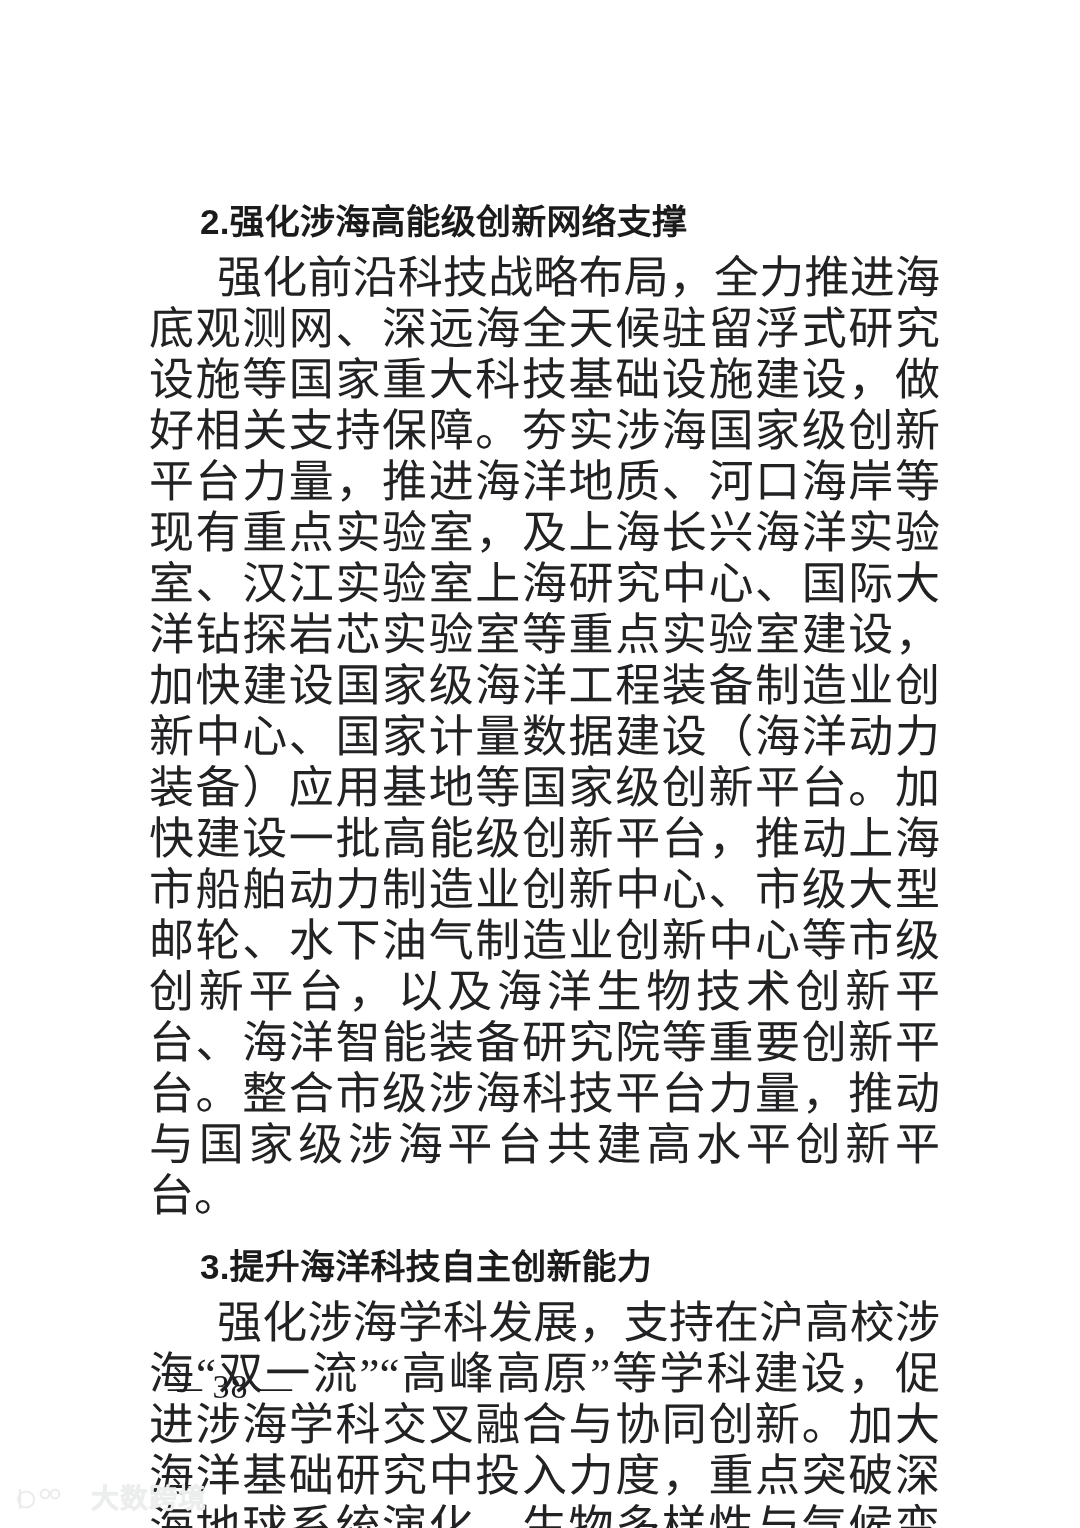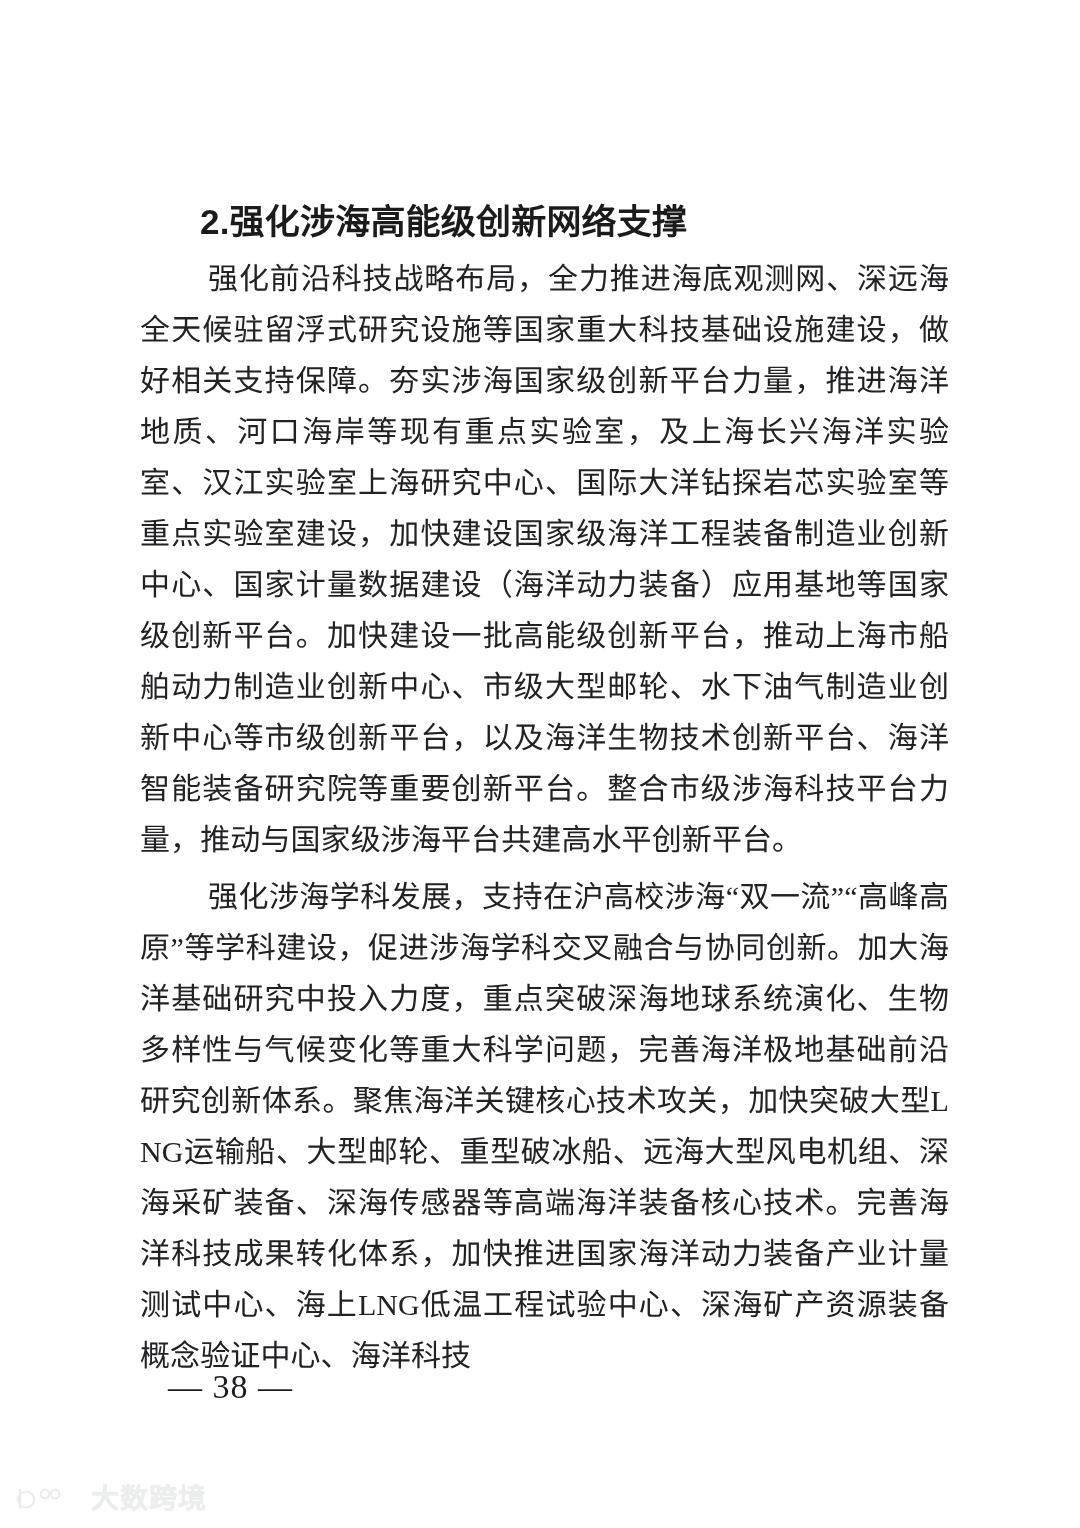--- a/index.html
+++ b/index.html
@@ -38,28 +38,28 @@
     line-height: 51px;
     color: #1b1b1b;
     letter-spacing: 0.2px;
     text-indent: 63px;
     margin: 0;
     white-space: nowrap;
   }
 
   .para {
     font-family: "Liberation Serif", "DejaVu Serif", serif;
-    font-size: 30px;
+    font-size: 45px;
     line-height: 51px;
     color: #222225;
     text-align: justify;
     text-align-last: left;
     text-justify: inter-character;
     text-indent: 68px;
-    margin: 3px;
+    margin: 12px;
     letter-spacing: 0.1px;
     word-break: break-all;
   }
 
   .para-1 { margin-top: 6px; }
   .heading-2 { margin-top: 19px; }
   .para-2 { margin-top: 6px; }
 
   .page-number {
     position: absolute;
@@ -102,20 +102,21 @@
 <body>
 
 <div class="page">
 
   <div class="content">
 
     <h2 class="heading heading-1">2.强化涉海高能级创新网络支撑</h2>
 
     <p class="para para-1">强化前沿科技战略布局，全力推进海底观测网、深远海全天候驻留浮式研究设施等国家重大科技基础设施建设，做好相关支持保障。夯实涉海国家级创新平台力量，推进海洋地质、河口海岸等现有重点实验室，及上海长兴海洋实验室、汉江实验室上海研究中心、国际大洋钻探岩芯实验室等重点实验室建设，加快建设国家级海洋工程装备制造业创新中心、国家计量数据建设（海洋动力装备）应用基地等国家级创新平台。加快建设一批高能级创新平台，推动上海市船舶动力制造业创新中心、市级大型邮轮、水下油气制造业创新中心等市级创新平台，以及海洋生物技术创新平台、海洋智能装备研究院等重要创新平台。整合市级涉海科技平台力量，推动与国家级涉海平台共建高水平创新平台。</p>
 
+    <h2 class="heading heading-2">3.提升海洋科技自主创新能力</h2>
 
     <p class="para para-2">强化涉海学科发展，支持在沪高校涉海“双一流”“高峰高原”等学科建设，促进涉海学科交叉融合与协同创新。加大海洋基础研究中投入力度，重点突破深海地球系统演化、生物多样性与气候变化等重大科学问题，完善海洋极地基础前沿研究创新体系。聚焦海洋关键核心技术攻关，加快突破大型LNG运输船、大型邮轮、重型破冰船、远海大型风电机组、深海采矿装备、深海传感器等高端海洋装备核心技术。完善海洋科技成果转化体系，加快推进国家海洋动力装备产业计量测试中心、海上LNG低温工程试验中心、深海矿产资源装备概念验证中心、海洋科技</p>
 
   </div>
 
   <div class="page-number">— 38 —</div>
 
   <div class="watermark">
     <svg class="watermark-logo" viewBox="0 0 50 30" aria-hidden="true">
       <g fill="none" stroke="#ebecec" stroke-width="2.2" stroke-linecap="round" stroke-linejoin="round">

